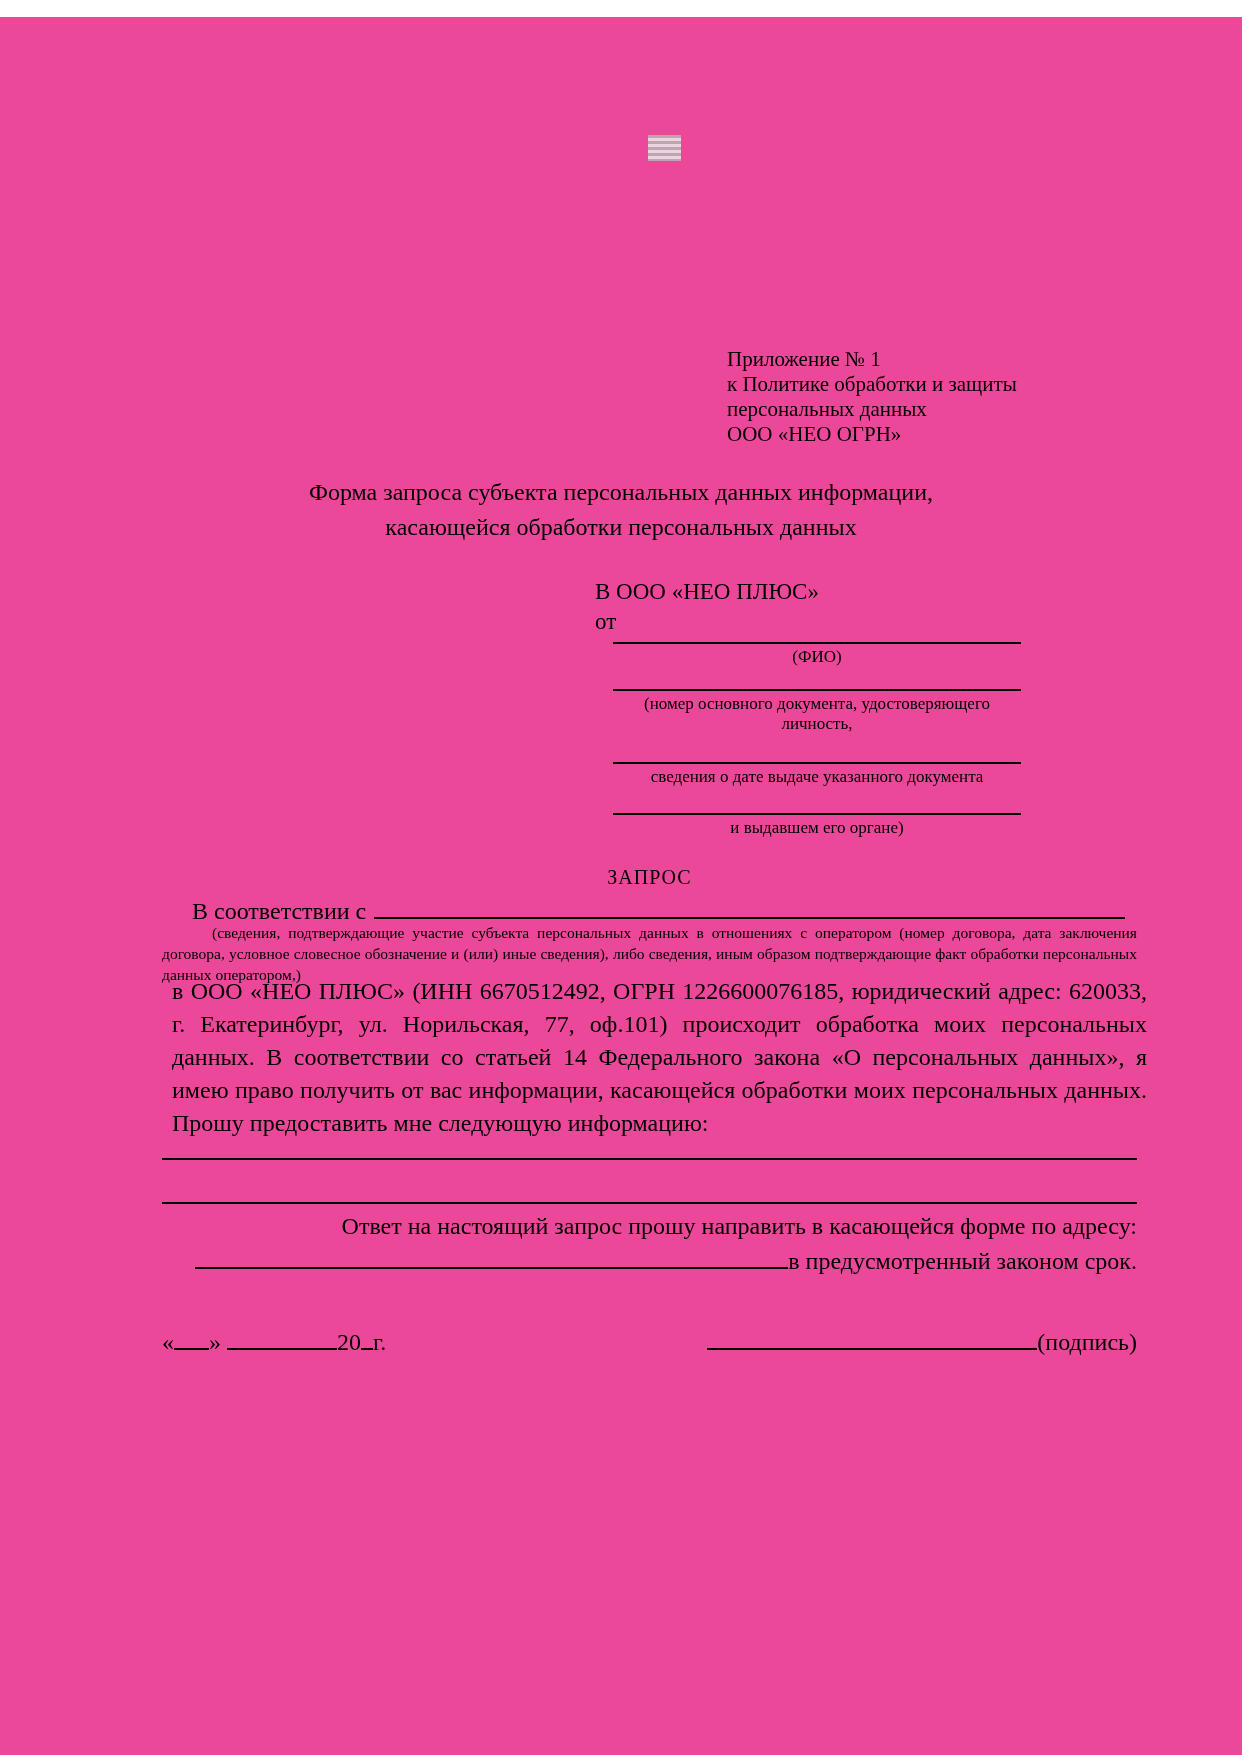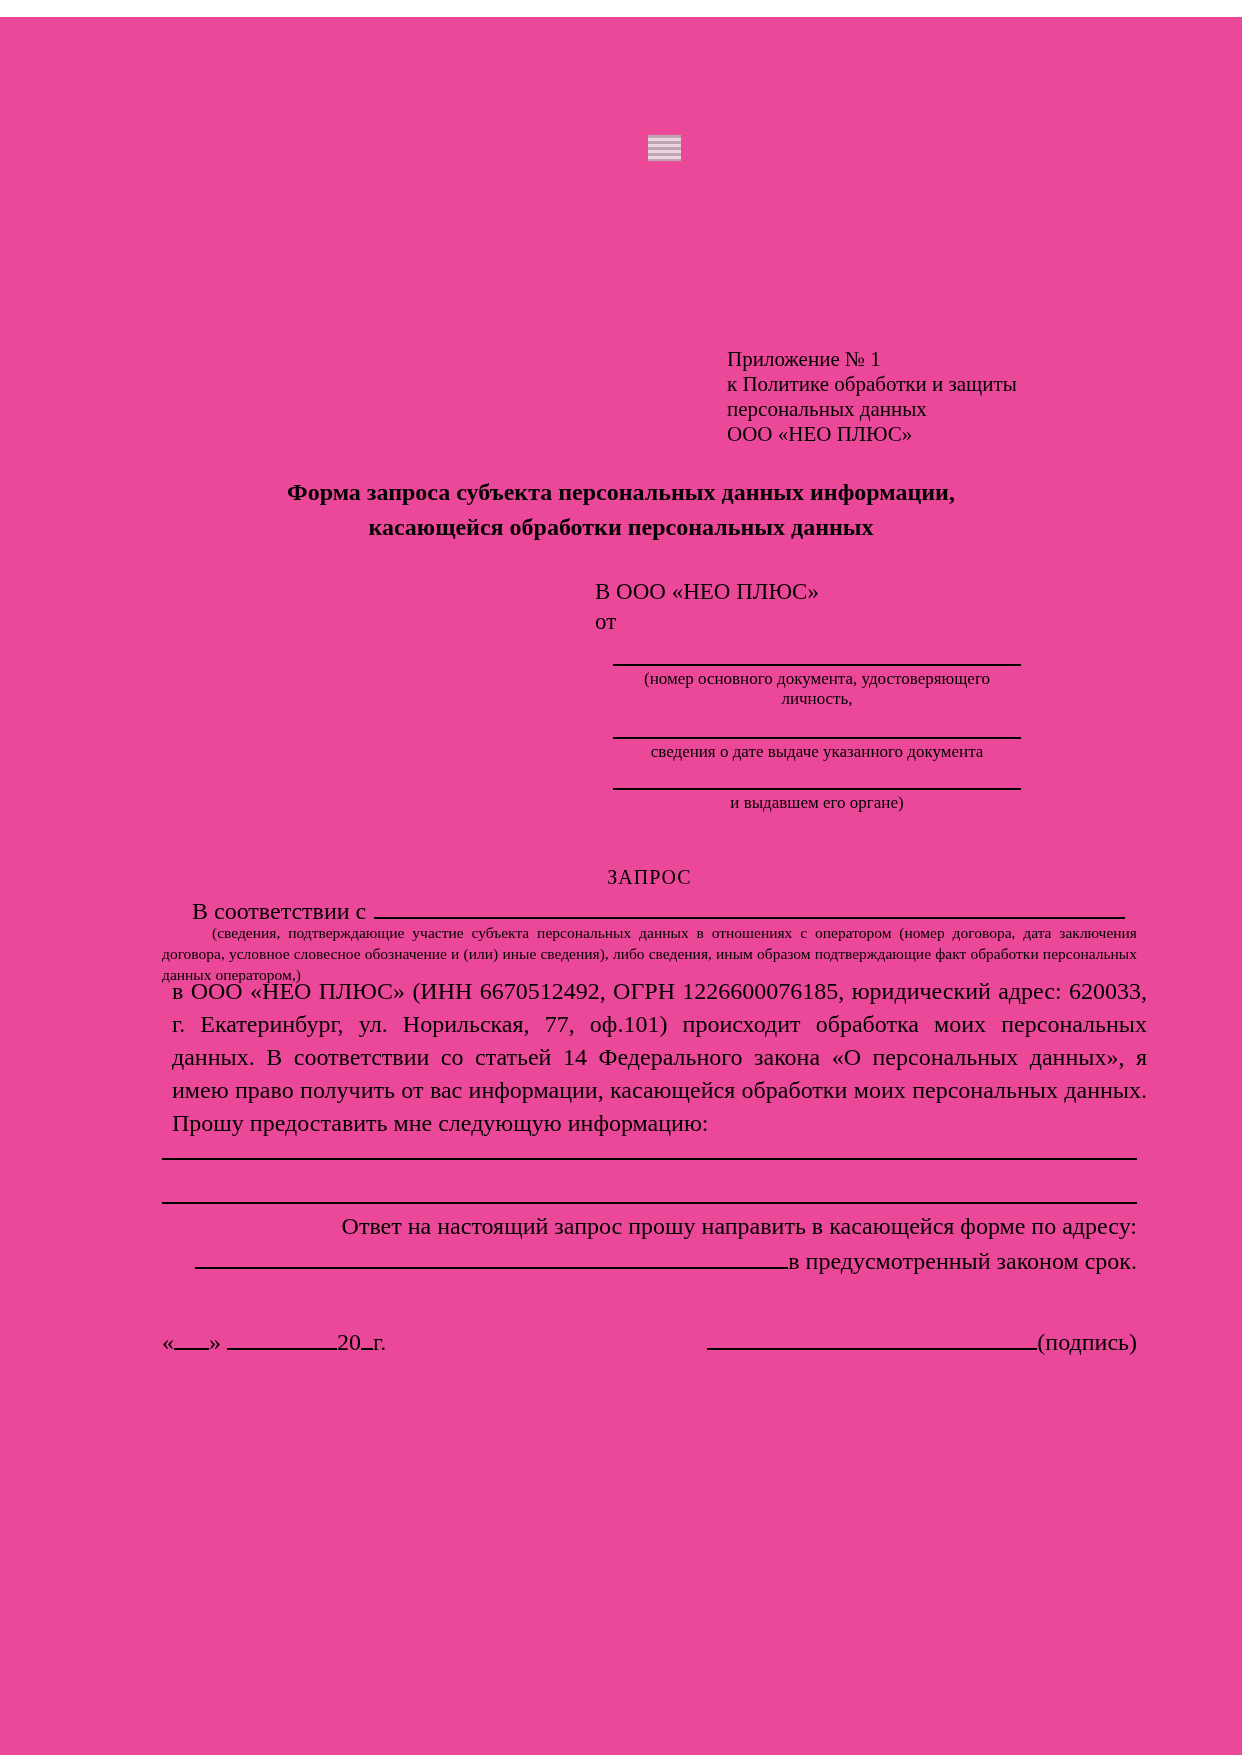--- a/index.html
+++ b/index.html
@@ -29,21 +29,21 @@
     font-size: 21px;
     line-height: 25px;
     white-space: nowrap;
   }
 
   .doc-title {
     position: absolute;
     left: 131px; top: 458px;
     width: 980px;
     text-align: center;
-    font-weight: bold;
+    font-weight: normal;
     font-size: 24px;
     line-height: 35px;
   }
 
   .addressee {
     position: absolute;
     left: 595px; top: 560px;
     font-size: 23px;
     line-height: 30px;
   }
@@ -166,34 +166,37 @@
 <body>
 
 <div class="page">
 
   <div class="top-image"></div>
 
   <div class="appendix">
     <div>Приложение № 1</div>
     <div>к Политике обработки и защиты</div>
     <div>персональных данных</div>
-    <div>ООО «НЕО ПЛЮС»</div>
+    <div>ООО «НЕО ОГРН»</div>
   </div>
 
   <div class="doc-title">
     <div>Форма запроса субъекта персональных данных информации,</div>
     <div>касающейся обработки персональных данных</div>
   </div>
 
   <div class="addressee">
     <div>В ООО «НЕО ПЛЮС»</div>
     <div>от</div>
   </div>
 
   <div class="fields">
+    <div class="field">
+      <span>(ФИО)</span>
+    </div>
     <div class="field g1">
       <span>(номер основного документа, удостоверяющего личность,</span>
     </div>
     <div class="field g2">
       <span>сведения о дате выдаче указанного документа</span>
     </div>
     <div class="field g3">
       <span>и выдавшем его органе)</span>
     </div>
   </div>

